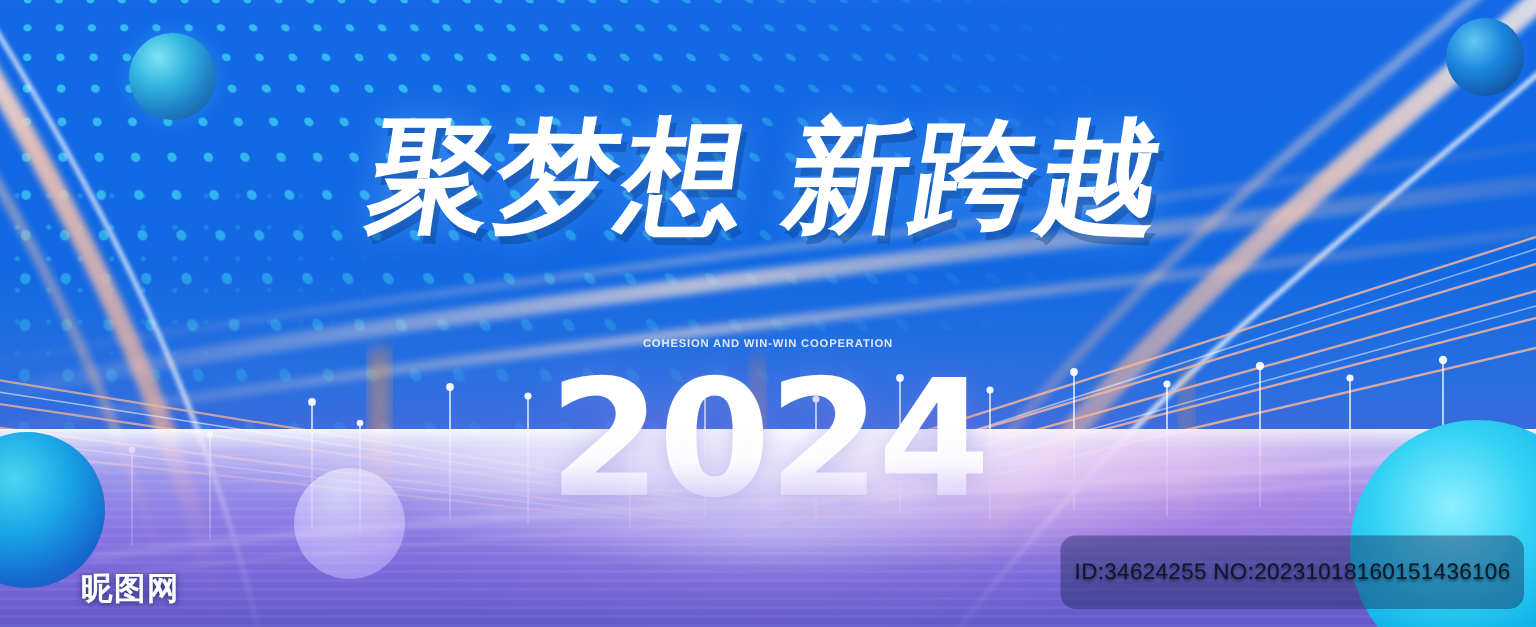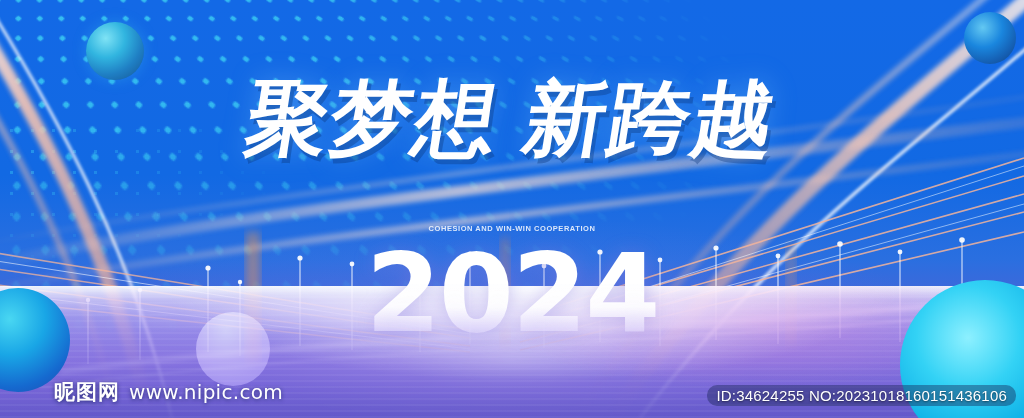--- a/index.html
+++ b/index.html
@@ -137,22 +137,22 @@
   .wm-left{
     position:absolute;left:14px;bottom:12px;display:flex;align-items:baseline;gap:9px;
     color:#fff;text-shadow:0 1px 4px rgba(20,30,90,.8);margin-left:40px;
   }
   .wm-cn{font-size:21px;font-weight:700;font-family:"DejaVu Sans","Liberation Sans",sans-serif;letter-spacing:1px;}
   .wm-url{font-size:20px;font-weight:400;letter-spacing:.3px;font-family:"DejaVu Sans","Liberation Sans",sans-serif;}
 
   .wm-right{
     position:absolute;right:8px;bottom:12px;
     background:rgba(25,35,85,.42);
-    padding:2px 9px;border-radius:10px;
-    color:#ffffff;font-size:15px;letter-spacing:.2px;
+    padding:16px 9px;border-radius:10px;
+    color:#0f172a;font-size:15px;letter-spacing:.2px;
     font-family:"Liberation Sans","DejaVu Sans",sans-serif;
     text-shadow:0 1px 2px rgba(0,0,0,.5);
   }
 </style>
 </head>
 <body>
 
 <div id="stage">
 
   <div class="sky"></div>
@@ -285,18 +285,17 @@
   <div class="headline">
     <span>聚梦想</span><span class="gap"></span><span>新跨越</span>
   </div>
 
   <div class="sub-en2">COHESION AND WIN-WIN COOPERATION</div>
 
   <div class="year">2024</div>
 
   <div class="wm-left">
     <span class="wm-cn">昵图网</span>
-    <span class="wm-url">www.nipic.com</span>
   </div>
 
   <div class="wm-right">ID:34624255 NO:20231018160151436106</div>
 
 </div>
 
 </body></html>

